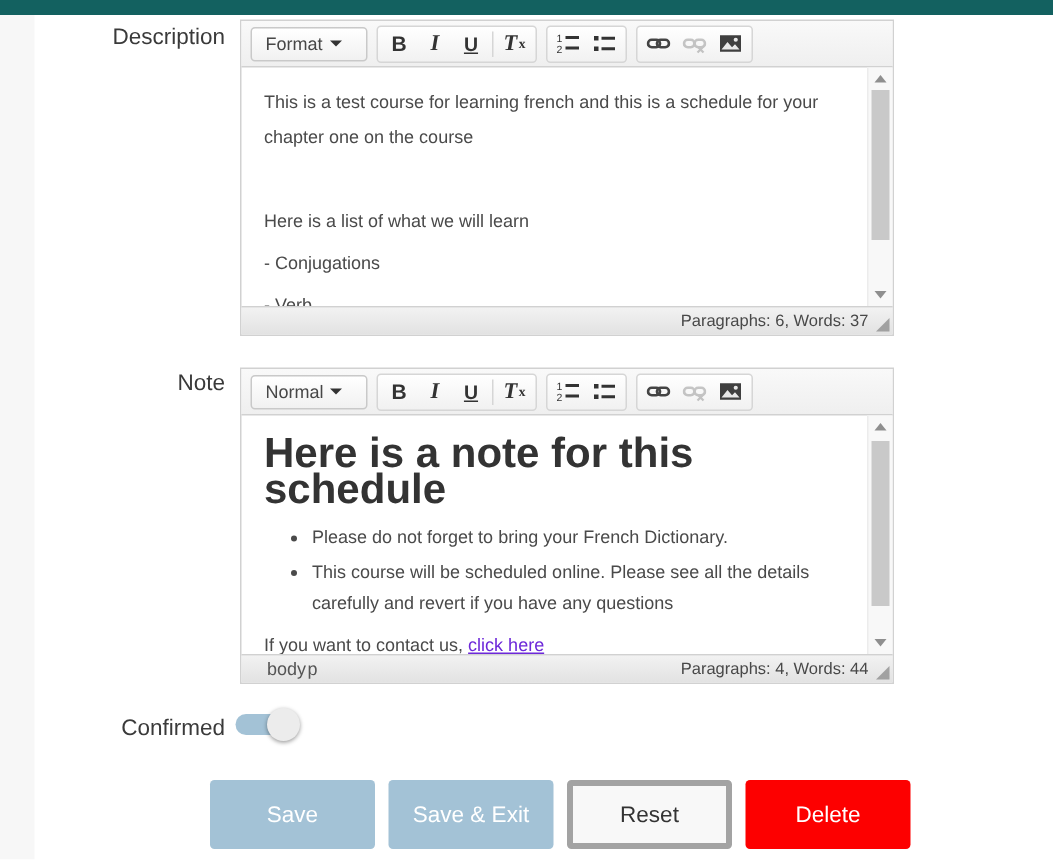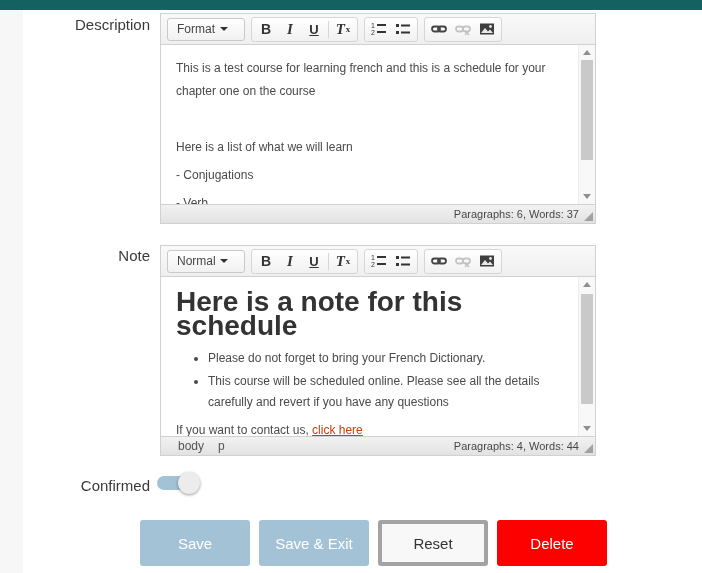--- a/index.html
+++ b/index.html
@@ -55,39 +55,39 @@
     overflow: hidden; padding: 12px 12px 0 15px;
     font-size: 12px; color: #4a4a4a; cursor: text;
   }
   .editor-content p { margin: 0 0 5px; line-height: 23px; min-height: 23px; }
   #editor-note .editor-content { padding-top: 13px; }
   .note-heading { font-size: 28px; font-weight: bold; color: #333; line-height: 24px; margin: 0 0 4px; }
   .note-list { margin: 10px 0 6px; padding-left: 32px; }
   .note-list li { line-height: 21px; margin-bottom: 2px; }
   .contact-line { margin: 10px 0 0; line-height: 23px; }
   .closing-line { margin: 3px 0 0; line-height: 23px; }
-  .note-link { color: #c2410c; text-decoration: underline; cursor: pointer; }
+  .note-link { color: #6d28d9; text-decoration: underline; cursor: pointer; }
 
   .scrollbar { position: absolute; top: 31px; right: 0; width: 17px; bottom: 19px; background: #f8f8f8; border-left: 1px solid #ececec; }
   .sb-arrow { position: absolute; left: 0; width: 16px; height: 15px; display: flex; align-items: center; justify-content: center; cursor: pointer; }
   .sb-arrow.up { top: 0; }
   .sb-arrow.down { bottom: 0; }
   .tri-up { width: 0; height: 0; border-left: 4px solid transparent; border-right: 4px solid transparent; border-bottom: 5px solid #8f8f8f; }
   .tri-down { width: 0; height: 0; border-left: 4px solid transparent; border-right: 4px solid transparent; border-top: 5px solid #8f8f8f; }
   .sb-thumb { position: absolute; left: 2px; width: 12px; background: #c9c9c9; cursor: grab; }
   #sb-thumb-desc { top: 15px; height: 100px; }
   #sb-thumb-note { top: 17px; height: 110px; }
 
   .statusbar {
     position: absolute; left: 0; right: 0; bottom: 0; height: 19px;
     background: linear-gradient(#f2f2f2, #e2e2e2); border-top: 1px solid #d1d1d1;
     display: flex; align-items: center; padding: 0 16px 0 9px;
     font-size: 11px; color: #484848;
   }
-  .elpath { display: flex; gap: 14px; font-size: 12px; color: #555; padding-left: 8px; }
+  .elpath { display: flex; gap: 1px; font-size: 12px; color: #555; padding-left: 8px; }
   .elpath span { cursor: pointer; }
   .status-count { margin-left: auto; }
   .grip { position: absolute; right: 2px; bottom: 2px; width: 0; height: 0; border-bottom: 9px solid #8a8a8a; border-left: 9px solid transparent; opacity: .75; cursor: nwse-resize; }
 
   .toggle { position: absolute; left: 157px; top: 471px; width: 44px; height: 24px; cursor: pointer; }
   .toggle-track { position: absolute; left: 0; top: 5px; width: 37px; height: 14px; border-radius: 7px; background: #a3c2d6; }
   .toggle-knob { position: absolute; left: 21px; top: 1px; width: 22px; height: 22px; border-radius: 50%; background: #ececec; box-shadow: 0 1px 3px rgba(0,0,0,.4); }
 
   .actions { position: absolute; left: 140px; top: 520px; display: flex; gap: 9px; }
   .btn {

